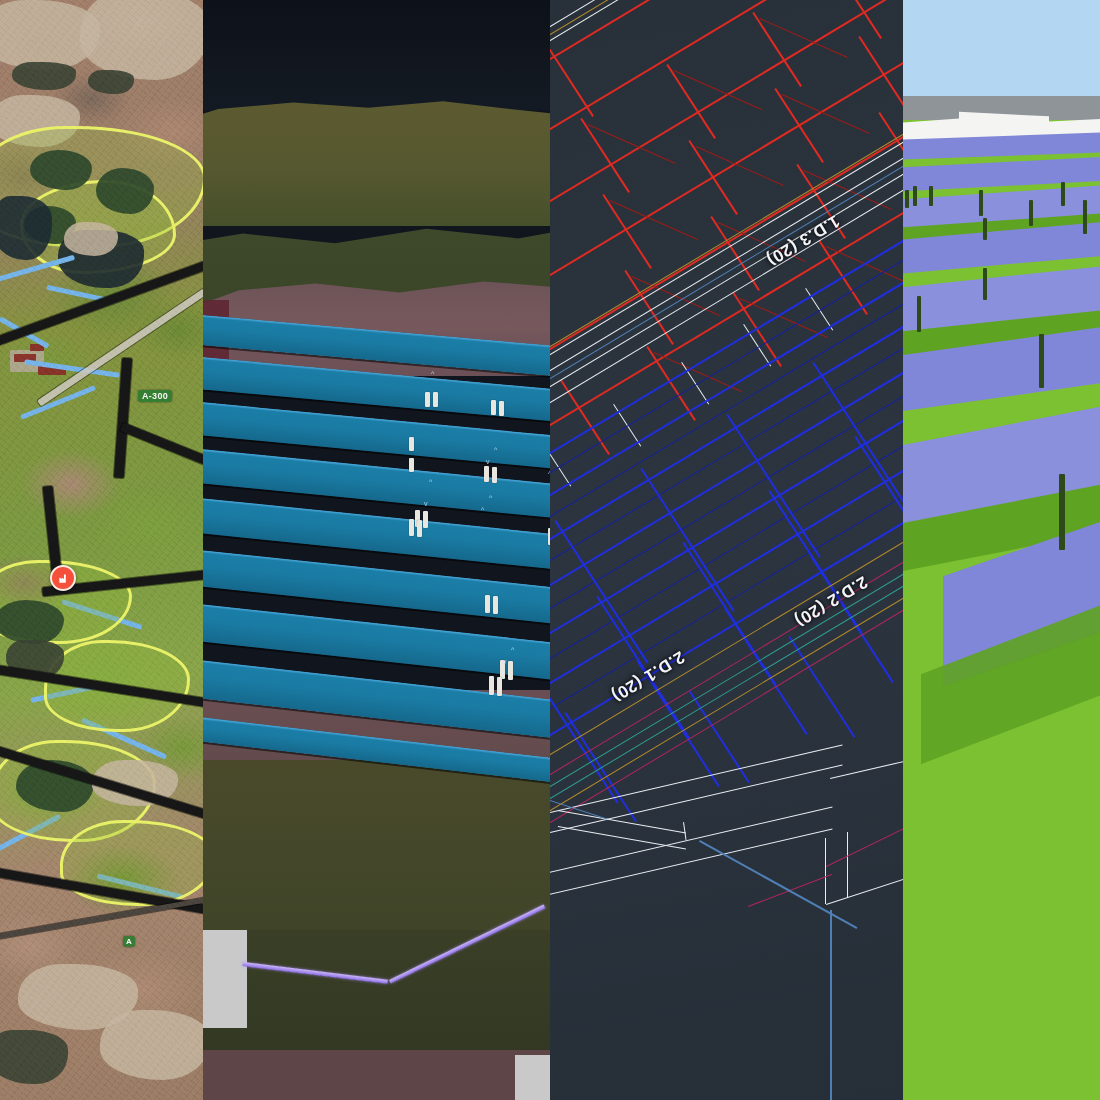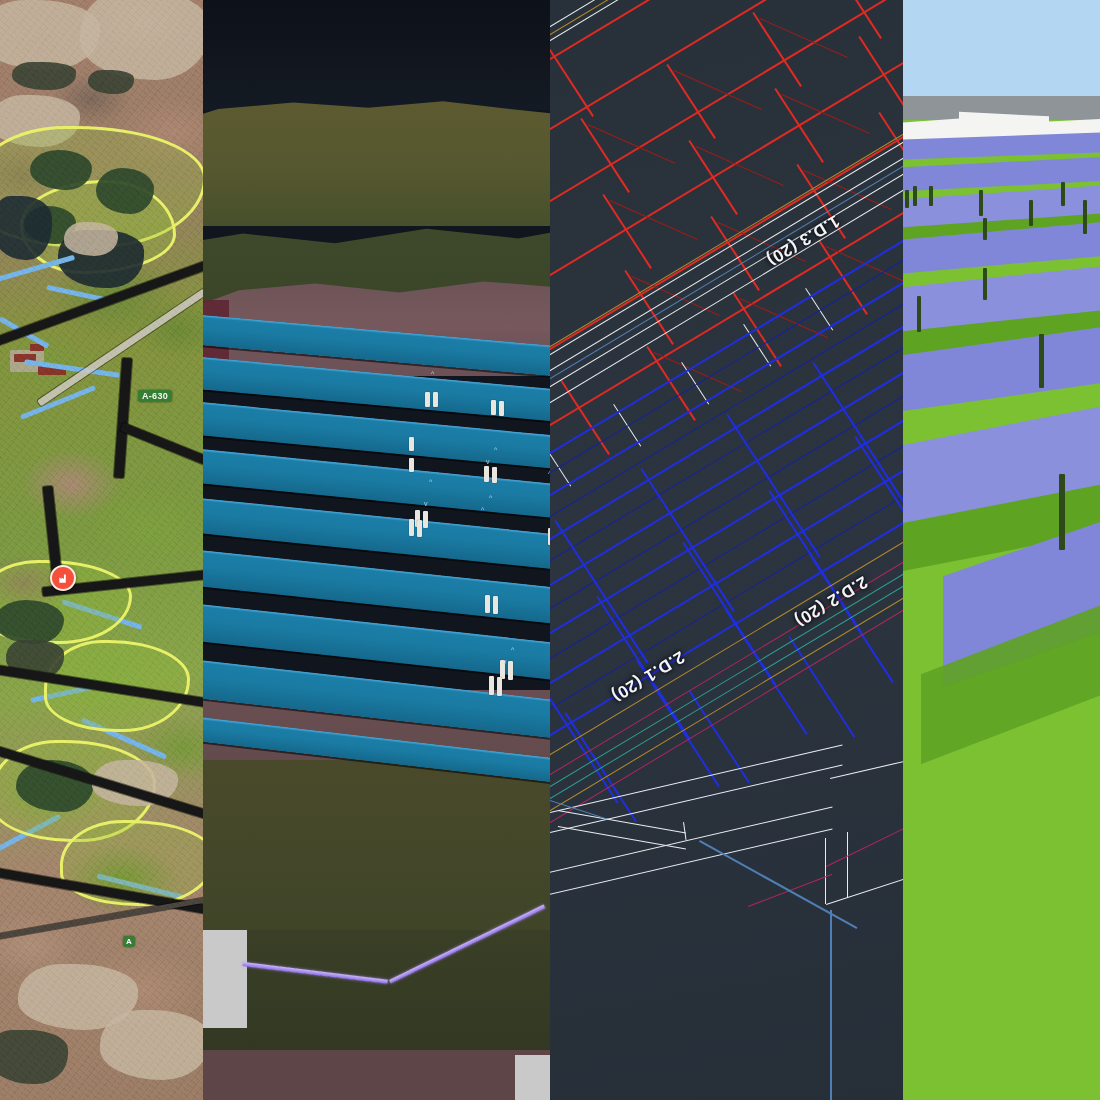--- a/index.html
+++ b/index.html
@@ -175,21 +175,21 @@
     <div class="road" style="left:48px;top:486px;width:10px;height:104px;transform:rotate(-6deg);"></div>
     <div class="road" style="left:42px;top:578px;width:180px;height:9px;transform:rotate(-6deg);"></div>
     <div class="road" style="left:-24px;top:680px;width:230px;height:9px;transform:rotate(9deg);"></div>
     <div class="road" style="left:-20px;top:776px;width:230px;height:9px;transform:rotate(17deg);"></div>
     <div class="road" style="left:-26px;top:886px;width:250px;height:9px;transform:rotate(10deg);"></div>
     <div class="road" style="left:-30px;top:916px;width:260px;height:5px;background:#4c463f;transform:rotate(-10deg);"></div>
     <div class="road" style="left:22px;top:344px;width:200px;height:7px;background:#cfcac2;transform:rotate(-34deg);opacity:.85;"></div>
 
     <div class="mapgrain"></div>
 
-    <div class="road-shield" style="left:138px;top:390px;">A-630</div>
+    <div class="road-shield" style="left:138px;top:390px;">A-300</div>
     <div class="road-shield sm" style="left:123px;top:936px;">A</div>
 
     <div class="poi-marker" style="left:50px;top:565px;">
       <svg viewBox="0 0 24 24">
         <path d="M3 21V10l5 3V10l5 3V3h4v18z" fill="#fff"></path>
       </svg>
     </div>
   </div>
 
   <div class="panel" id="panel-layout3d">

